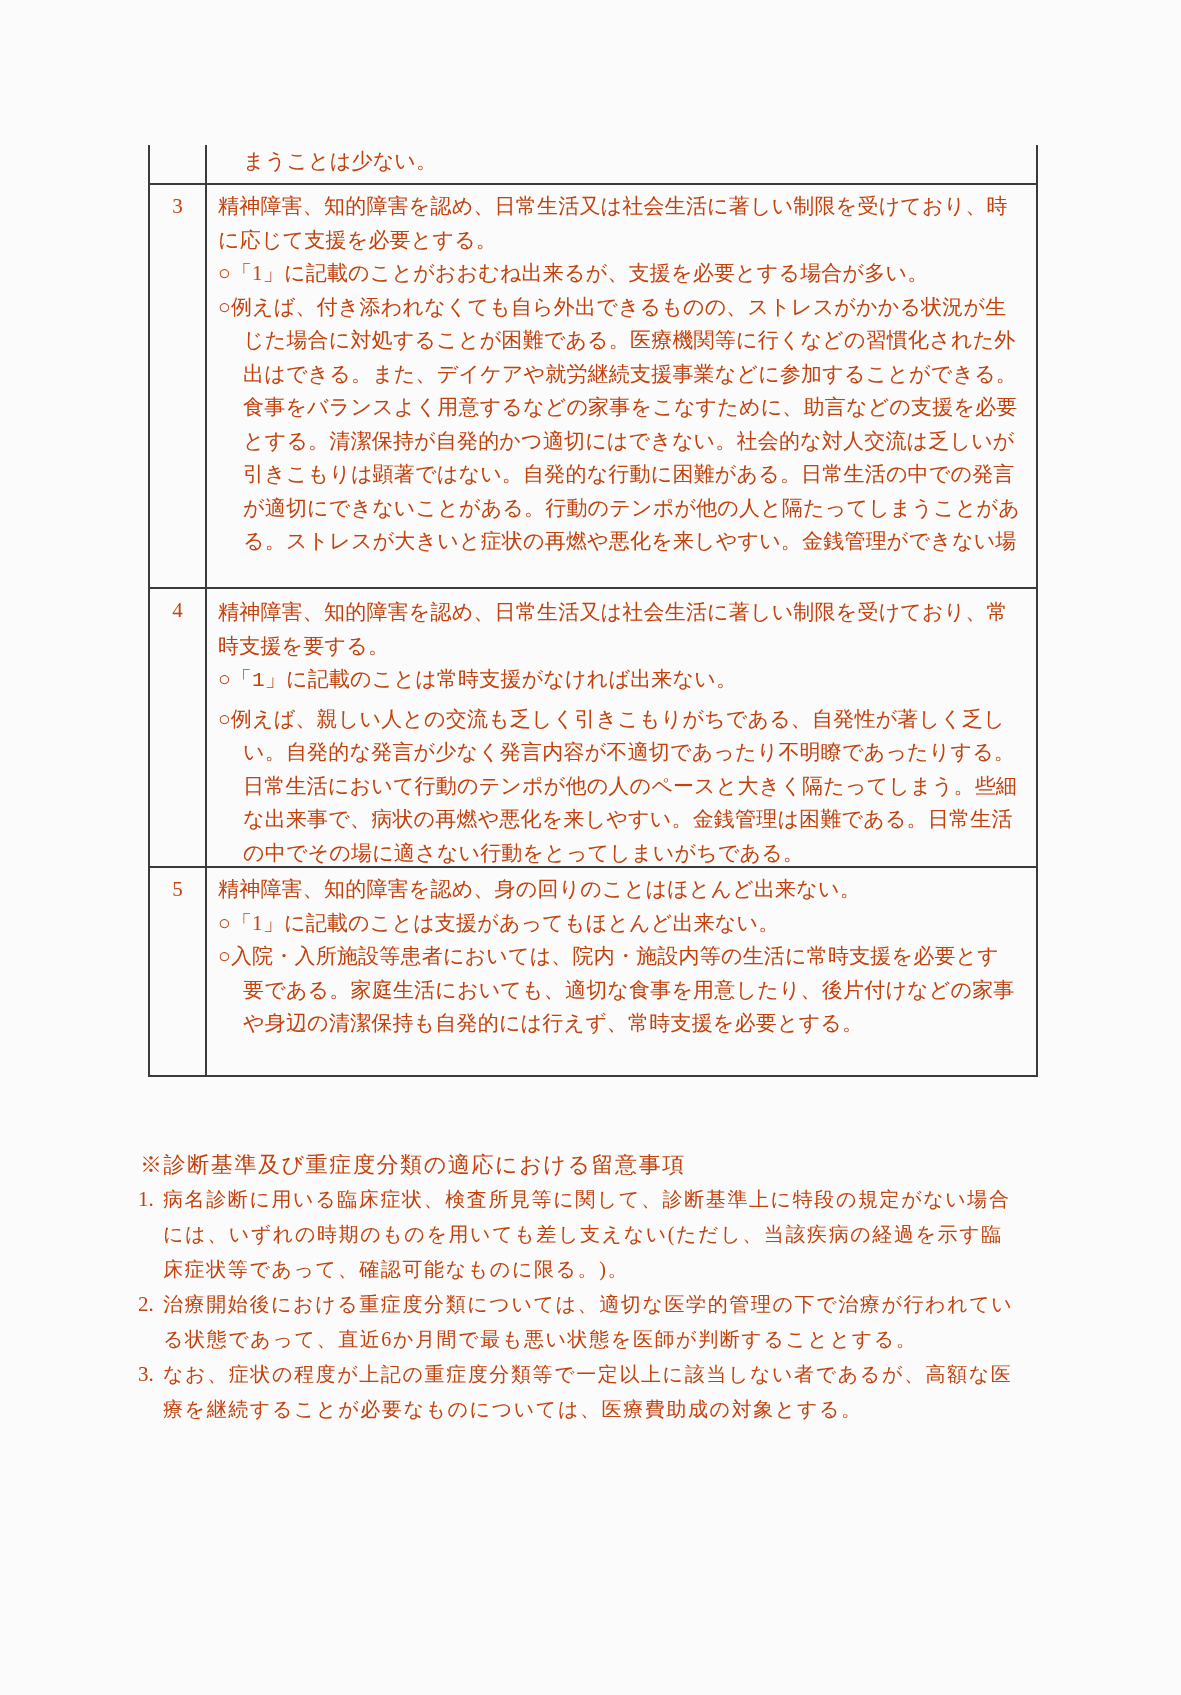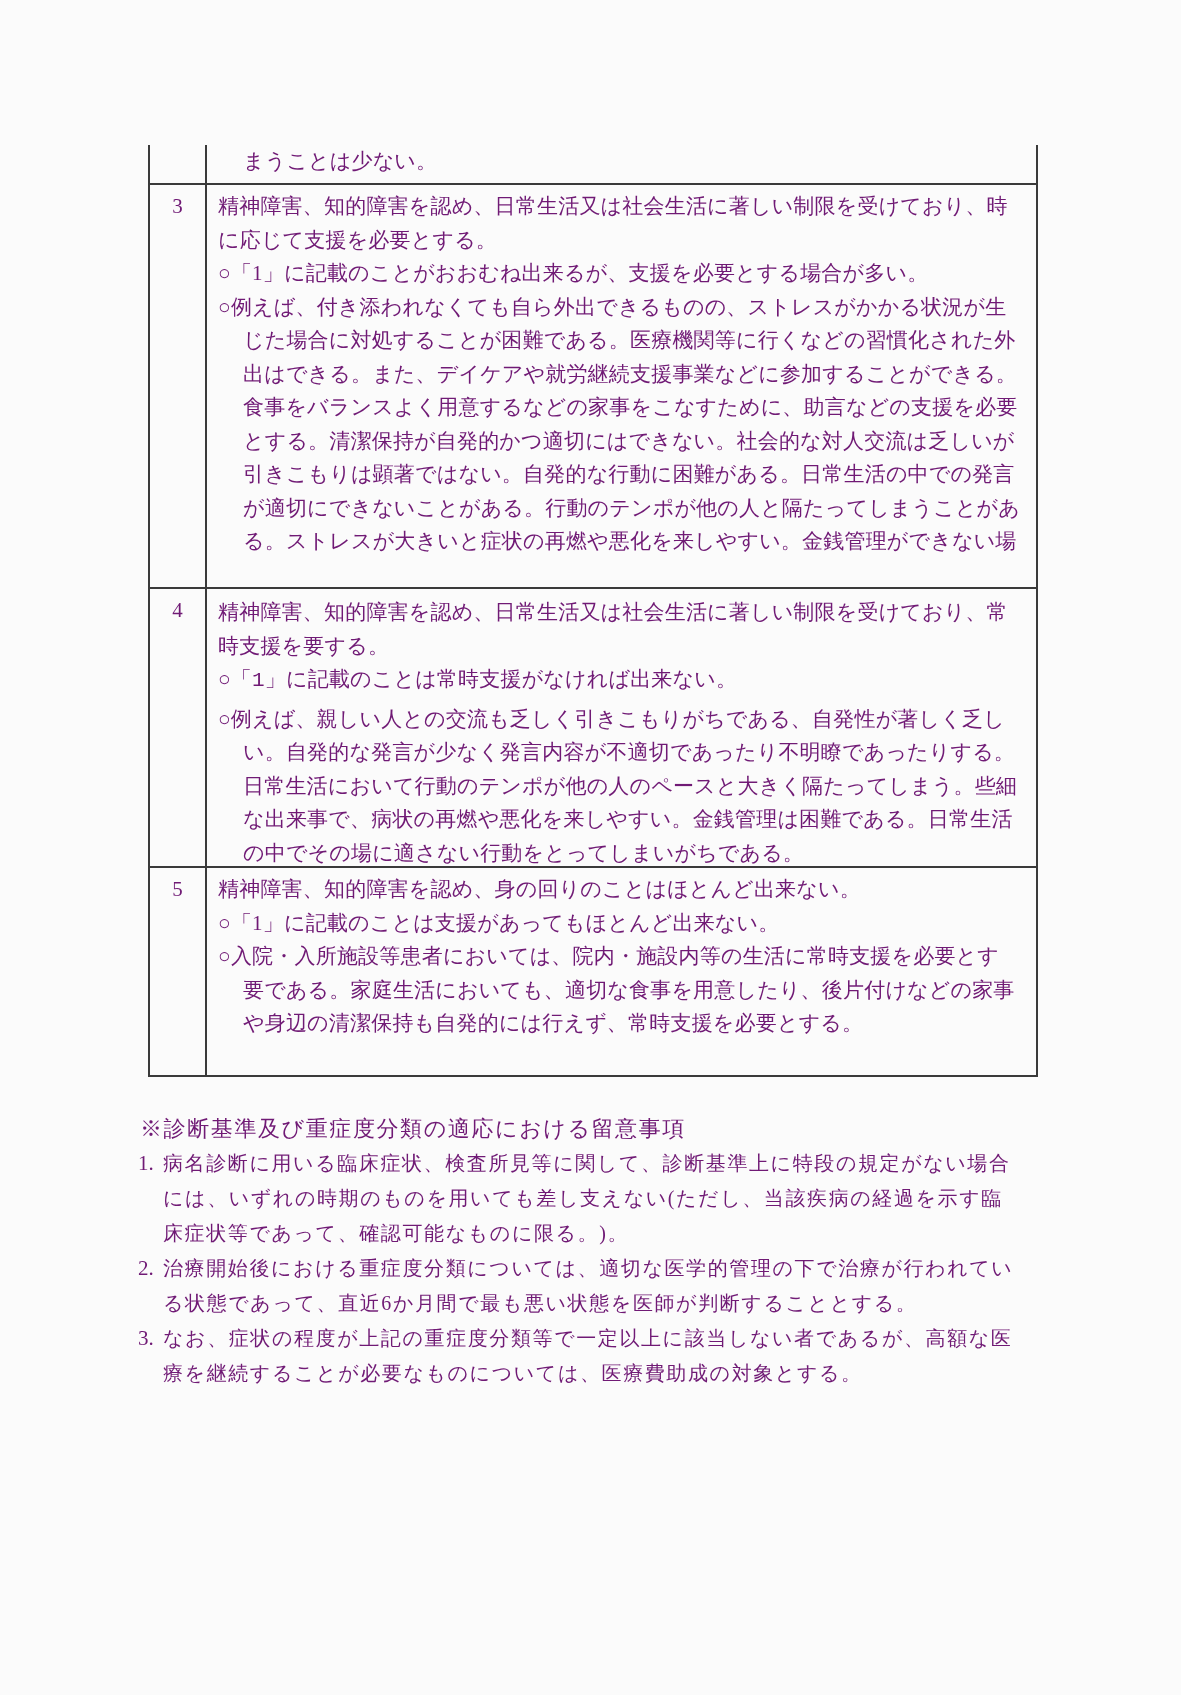--- a/index.html
+++ b/index.html
@@ -2,21 +2,21 @@
 <html><head>
 <meta charset="utf-8">
 <style>
   html,body{margin:0;padding:0;background:#e8e8e8;}
   .page{
     position:relative;
     width:1181px;height:1695px;
     background:#fbfbfb;
     overflow:hidden;
     font-family:"Liberation Serif","DejaVu Serif",serif;
-    color:#701a75;
+    color:#c2410c;
   }
   
   .sev-table{
     position:absolute;
     left:148px;top:145px;width:890px;
     border-left:2px solid #3a3a3a;
     border-right:2px solid #3a3a3a;
     border-bottom:2px solid #3a3a3a;
     box-sizing:border-box;
   }
@@ -52,21 +52,21 @@
     font-size:21px;
     line-height:33.5px;
     letter-spacing:0.2px;
     white-space:nowrap;
   }
   .tline.i1{margin-left:25px;}
   .tline.gap{margin-top:6px;}
   
   .notes{
     position:absolute;
-    left:0;top:1111px;width:1181px;
+    left:0;top:1147px;width:1181px;
   }
   .notes-title{
     margin-left:140px;
     font-size:22px;
     line-height:35px;
     letter-spacing:1.6px;
     white-space:nowrap;
   }
   .note-item{
     position:relative;

